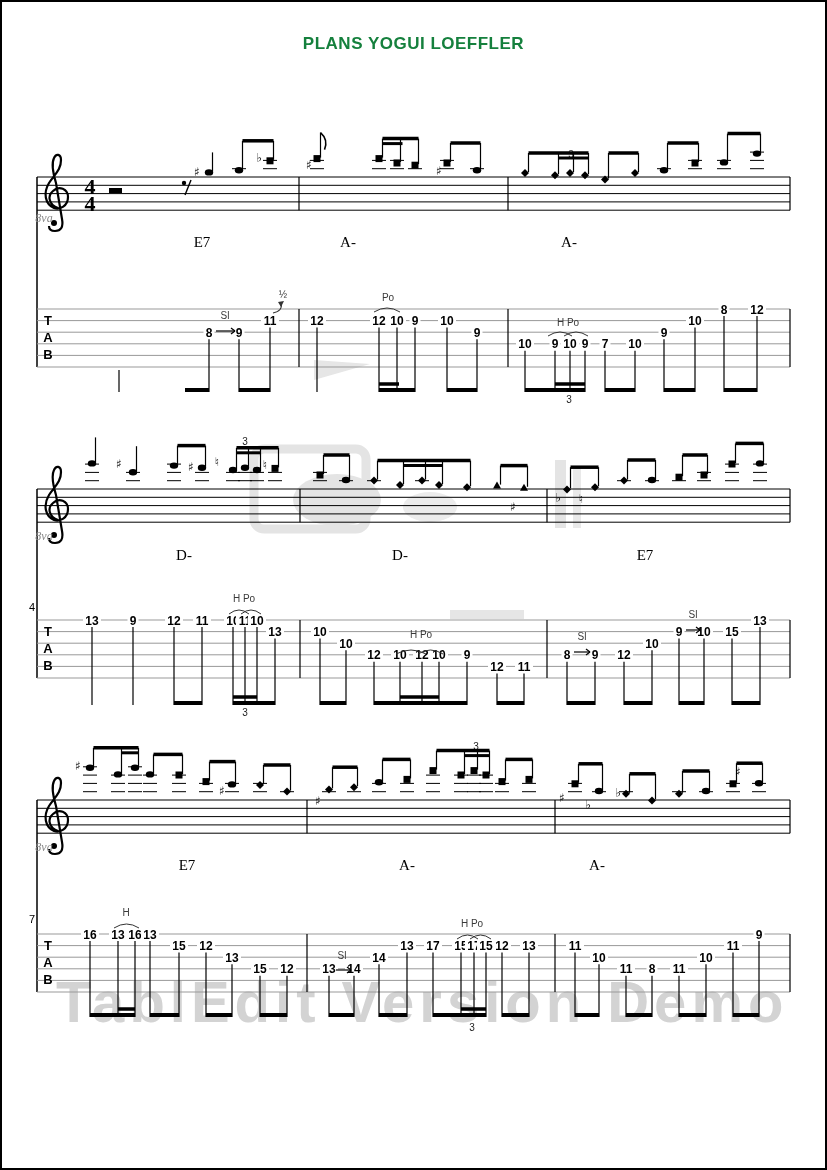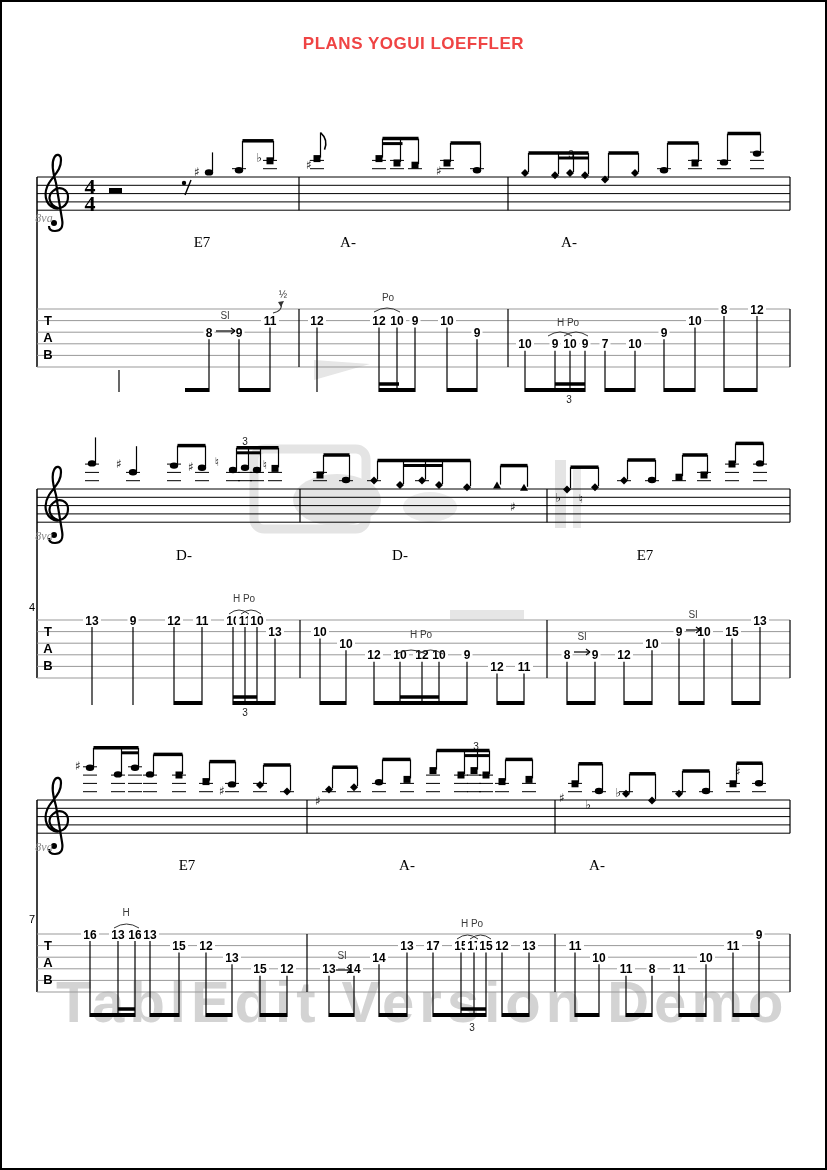--- a/index.html
+++ b/index.html
@@ -7,21 +7,21 @@
     position:relative;
     width:823px;height:1166px;
     border:2px solid #000;
     background:#fff;
     overflow:hidden;
     font-family:"Liberation Sans", sans-serif;
   }
   .title{
     position:absolute;top:32px;left:0;width:100%;
     text-align:center;font-weight:bold;font-size:17px;
-    letter-spacing:0.5px;color:#ef4444;
+    letter-spacing:0.5px;color:#15803d;
   }
   .wm-bottom{
     position:absolute;top:966px;left:54px;
     font-size:58px;font-weight:bold;letter-spacing:5px;
     color:#d3d3d3;white-space:nowrap;z-index:1;
   }
   svg#score{position:absolute;top:0;left:0;z-index:2;}
   
   .chord{font-family:"Liberation Serif",serif;font-size:15px;fill:#000;}
   .fret{font-family:"Liberation Sans",sans-serif;font-size:12px;font-weight:bold;fill:#000;}

